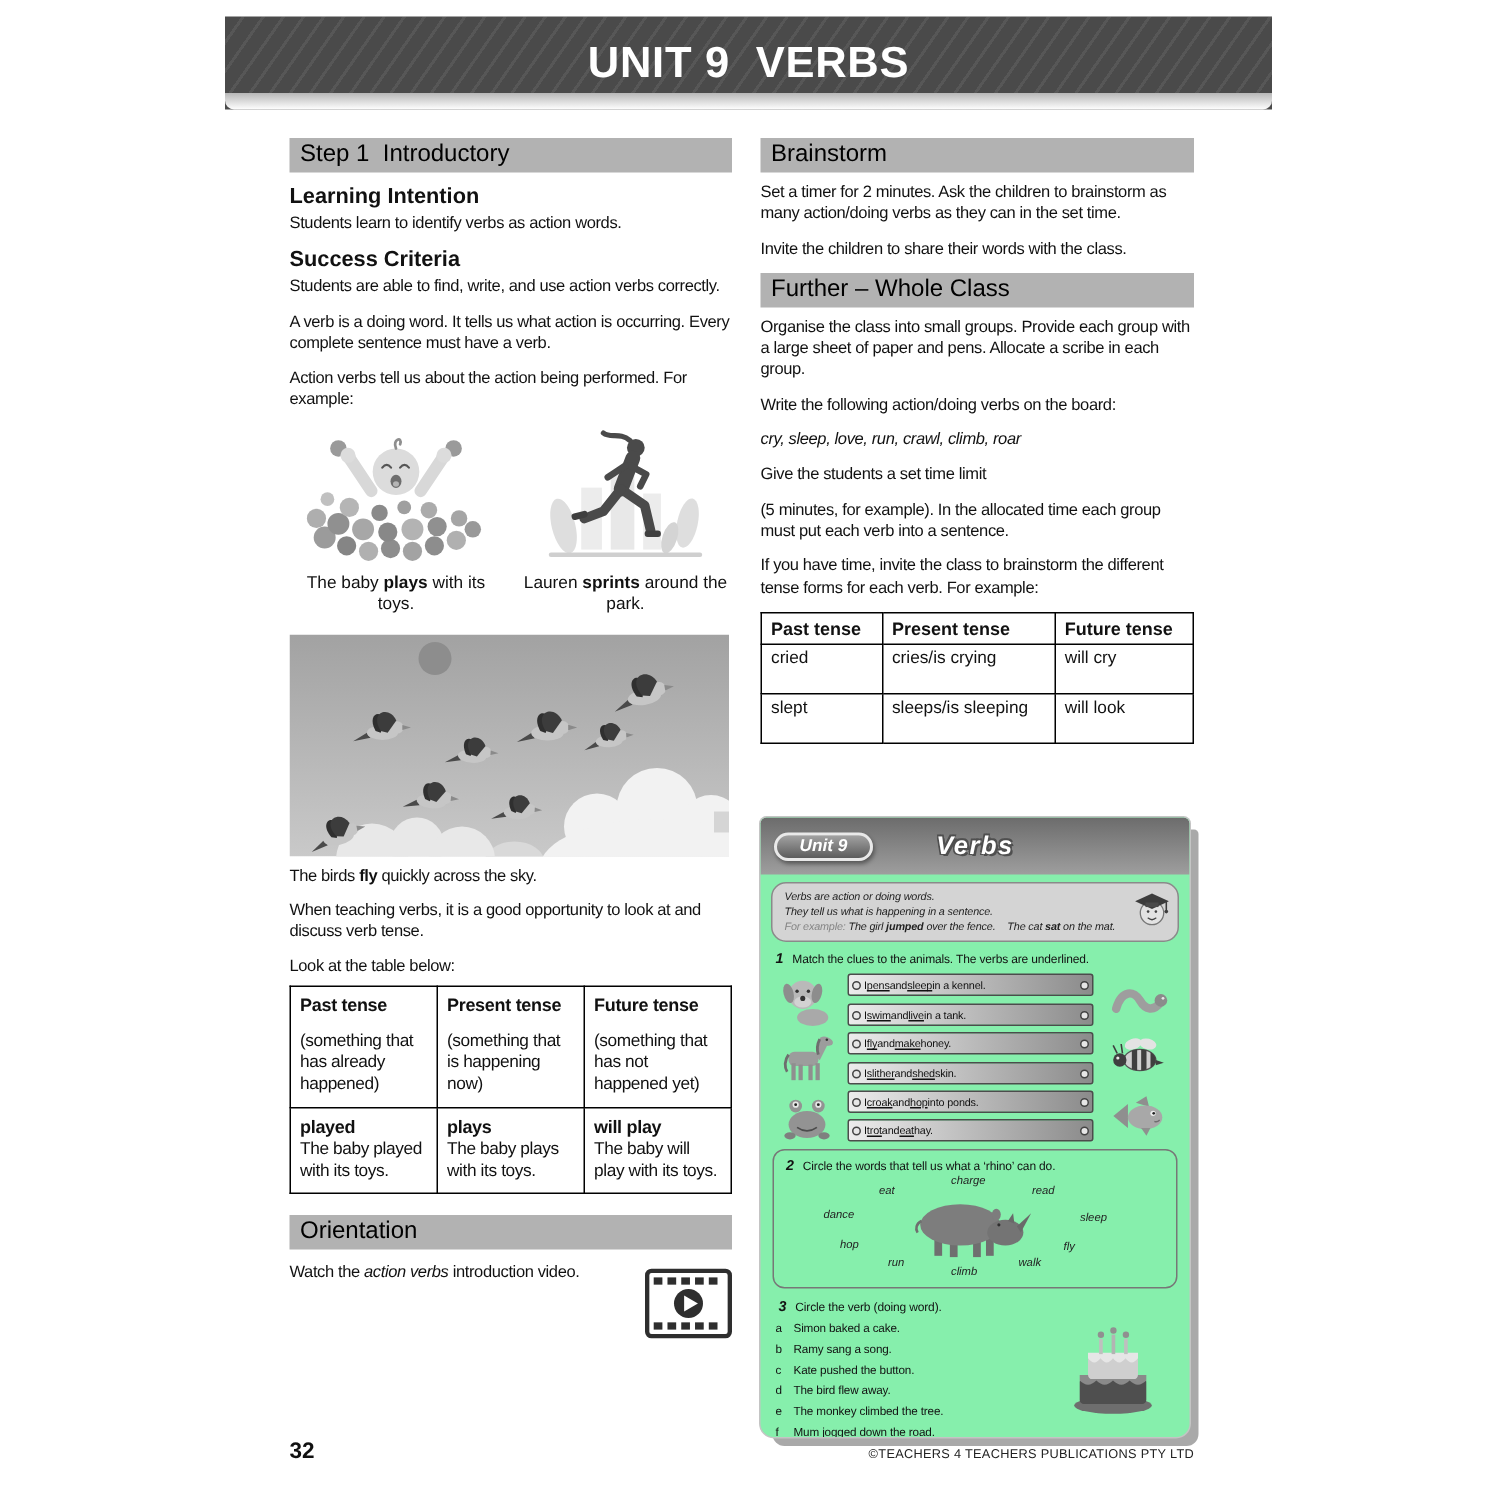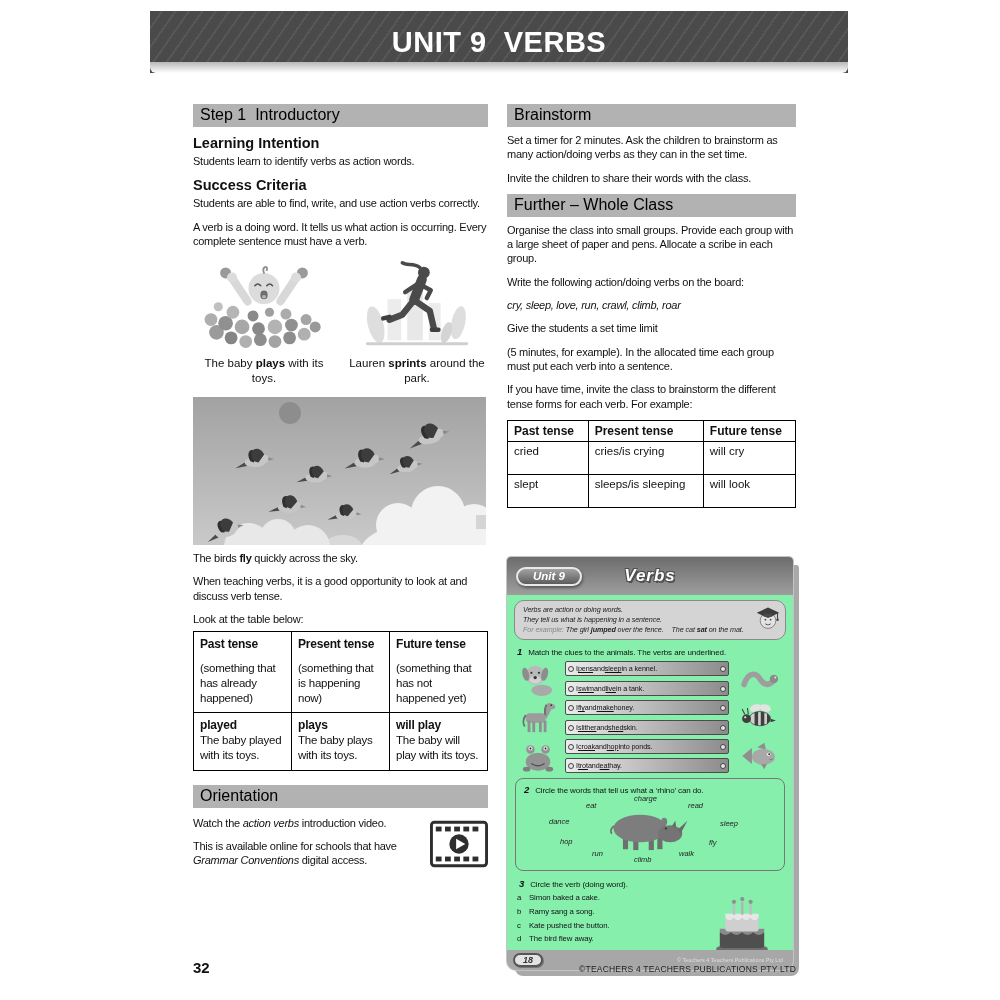--- a/index.html
+++ b/index.html
@@ -16,21 +16,21 @@
     display:flex;align-items:center;justify-content:center;
   }
   .banner h1{
     margin:0;color:#fff;font-size:29px;font-weight:bold;letter-spacing:0.5px;white-space:pre;
   }
   .banner-fade{
     position:absolute;left:150px;top:62px;width:698px;height:11px;
     background:linear-gradient(#b7b7b7,#ffffff);border-radius:0 0 6px 6px;
   }
   
-  .col{position:absolute;top:104px;}
+  .col{position:absolute;top:92px;}
   .col-left{left:193px;width:295px;}
   .col-right{left:507px;width:289px;height:872px;}
   .bar{
     background:#b2b2b2;color:#000;font-size:16px;padding:2px 7px 3px;
     margin:0 0 6px 0;white-space:pre;
   }
   h3{font-size:14.5px;font-weight:bold;margin:8px 0 3px;}
   .col p{font-size:11px;letter-spacing:-0.25px;line-height:1.3;margin:2px 0 9px;}
   .caption{font-size:11.5px;text-align:center;line-height:1.25;margin:4px 0 0;}
   
@@ -143,20 +143,21 @@
   <section class="col col-left">
     <div class="bar">Step 1  Introductory</div>
 
     <h3>Learning Intention</h3>
     <p>Students learn to identify verbs as action words.</p>
 
     <h3>Success Criteria</h3>
     <p>Students are able to find, write, and use action verbs correctly.</p>
 
     <p>A verb is a doing word. It tells us what action is occurring. Every complete sentence must have a verb.</p>
+    <p>Action verbs tell us about the action being performed. For example:</p>
 
     <div class="fig-row">
       <figure class="fig" style="margin:0;">
         <svg width="128" height="95" viewBox="0 0 140 95">
           <path d="M52,44 L36,20" stroke="#d8d8d8" stroke-width="9" stroke-linecap="round" fill="none"></path>
           <path d="M88,44 L104,20" stroke="#d8d8d8" stroke-width="9" stroke-linecap="round" fill="none"></path>
           <circle cx="28" cy="13" r="6" fill="#9a9a9a"></circle>
             <circle cx="112" cy="13" r="6" fill="#9a9a9a"></circle>
           <circle cx="35" cy="18" r="5.5" fill="#dcdcdc"></circle>
             <circle cx="105" cy="18" r="5.5" fill="#dcdcdc"></circle>
@@ -283,21 +284,20 @@
           <div class="tsent">The baby will play with its toys.</div>
         </td>
       </tr>
     </tbody>
       </table>
 
     <div class="bar">Orientation</div>
     <div class="orient">
       <div class="orient-text">
         <p>Watch the <i>action verbs</i> introduction video.</p>
-        <p>This is available online for schools that have <i>Grammar Conventions</i> digital access.</p>
       </div>
       <svg width="58" height="48" viewBox="0 0 60 48">
         <rect x="1.5" y="1.5" width="57" height="45" rx="3" fill="#ffffff" stroke="#2e2e2e" stroke-width="3"></rect>
         <rect x="6" y="6" width="6" height="5" fill="#2e2e2e"></rect>
           <rect x="15.5" y="6" width="6" height="5" fill="#2e2e2e"></rect>
         <rect x="25" y="6" width="6" height="5" fill="#2e2e2e"></rect>
           <rect x="34.5" y="6" width="6" height="5" fill="#2e2e2e"></rect>
         <rect x="44" y="6" width="6" height="5" fill="#2e2e2e"></rect>
         <rect x="6" y="37" width="6" height="5" fill="#2e2e2e"></rect>
           <rect x="15.5" y="37" width="6" height="5" fill="#2e2e2e"></rect>
@@ -508,23 +508,19 @@
           <path d="M22,28 q4.5,6 9,0 q4.5,6 9,0 q4.5,6 9,0 q4.5,6 9,0 L58,24 L22,24 Z" fill="#e6e6e6"></path>
           <rect x="30" y="14" width="2.6" height="11" fill="#bfbfbf"></rect>
           <rect x="39" y="11" width="2.6" height="14" fill="#b3b3b3"></rect>
           <rect x="48" y="14" width="2.6" height="11" fill="#bfbfbf"></rect>
           <circle cx="31.3" cy="11" r="2.3" fill="#909090"></circle>
           <circle cx="40.3" cy="8" r="2.3" fill="#909090"></circle>
           <circle cx="49.3" cy="11" r="2.3" fill="#909090"></circle>
         </svg>
       </div>
 
-      <div class="ws-footer">
-        <span class="ws-page">18</span>
-        <span class="ws-copy">©  Teachers 4 Teachers Publications Pty Ltd</span>
-      </div>
     </div>
   </section>
 
   <div class="page-num">32</div>
   <div class="pub">©TEACHERS 4 TEACHERS PUBLICATIONS PTY LTD</div>
 
 </div>
 
 </body></html>

